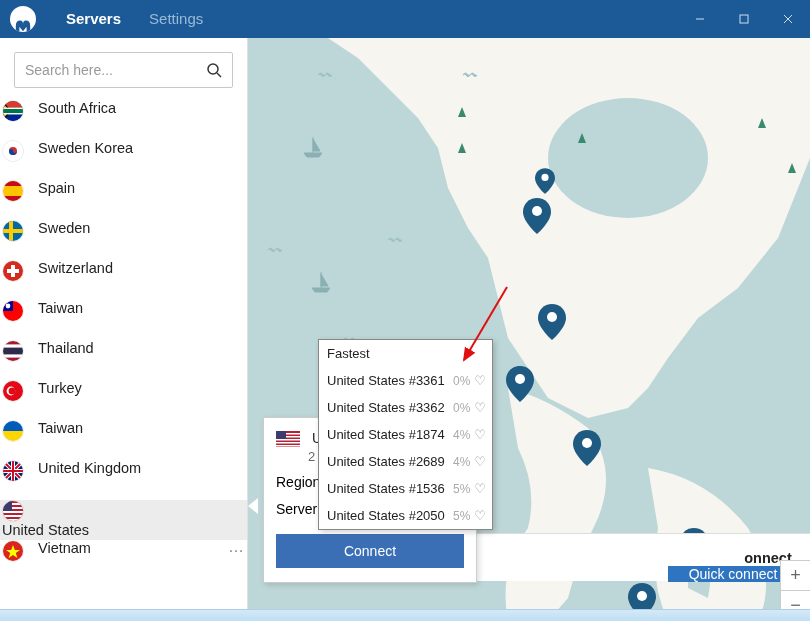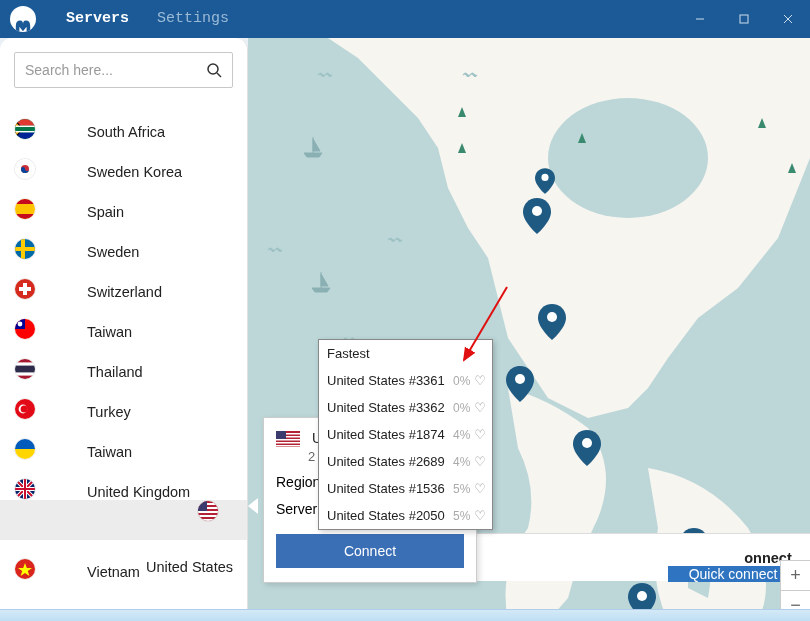--- a/index.html
+++ b/index.html
@@ -1,32 +1,32 @@
 <!DOCTYPE html>
 <html><head>
 <meta charset="utf-8">
 <style>
   * { box-sizing: border-box; margin: 0; padding: 0; font-family: "Segoe UI", Arial, sans-serif; }
   body { width: 810px; height: 621px; background: #eaf0f5; overflow: hidden; }
   .titlebar { height: 38px; background: #1c5a97; display: flex; align-items: center; color: #fff; padding-left: 10px; }
   .logo { width: 26px; height: 26px; border-radius: 50%; background: #fff; display: flex; align-items: flex-end; justify-content: center; margin-right: 16px; overflow: hidden; }
   .logo svg { width: 18px; height: 14px; }
-  .tab { font-size: 15px; padding: 0 14px; height: 38px; line-height: 38px; cursor: pointer; font-family: Liberation Mono, monospace; }
+  .tab { font-size: 15px; padding: 0 14px; height: 38px; line-height: 38px; cursor: pointer; }
   .tab.active { font-weight: 600; }
   .tab.inactive { color: #9bbad6; }
   .titlebar-spacer { flex: 1; }
   .win-btn { width: 44px; height: 38px; display: flex; align-items: center; justify-content: center; color: #cdddeb; cursor: pointer; }
   .main { display: flex; height: 583px; }
-  .sidebar { width: 248px; background: #fff; border-right: 1px solid #e0e0e0; display: flex; flex-direction: column; padding-top: 14px; border-radius: 12px; }
+  .sidebar { width: 248px; background: #fff; border-right: 1px solid #e0e0e0; display: flex; flex-direction: column; padding-top: 14px; }
   .search-wrap { padding: 0 14px 12px 14px; }
   .search { display: flex; align-items: center; border: 1px solid #c8c8c8; border-radius: 2px; height: 36px; padding: 0 10px; }
   .search input { border: none; flex: 1; font-size: 14px; outline: none; color: #333; }
   .search input::placeholder { color: #999; }
   .country-list { flex: 1; overflow: hidden; }
-  .country { display: flex; align-items: flex-end; height: 40px; padding: 0 14px; font-size: 14.5px; color: #222; cursor: pointer; position: relative; gap: 37px; }
+  .country { display: flex; align-items: flex-start; height: 40px; padding: 0 2px; font-size: 14.5px; color: #222; cursor: pointer; position: relative; }
   .country.active { background: #ececec; flex-direction: column; }
   .flag { width: 22px; height: 22px; border-radius: 50%; margin-right: 14px; flex-shrink: 0; border: 1px solid rgba(0,0,0,0.08); }
   .dots { margin-left: auto; color: #888; font-size: 16px; letter-spacing: 1px; }
   .map-area { flex: 1; position: relative; background: #bdd7d9; overflow: hidden; }
   .pin { position: absolute; width: 28px; height: 36px; }
   .pin svg { width: 100%; height: 100%; }
   .tree { position: absolute; width: 0; height: 0; border-left: 4px solid transparent; border-right: 4px solid transparent; border-bottom: 10px solid #3a8a6f; }
   .wave { position: absolute; color: #9ec2c4; font-size: 14px; }
   .card { position: absolute; left: 263px; top: 417px; width: 214px; background: #fff; border: 1px solid #ccc; box-shadow: 2px 2px 6px rgba(0,0,0,0.15); padding: 12px 12px 14px 12px; }
   .card .flag-sm { width: 24px; height: 16px; display: inline-block; vertical-align: middle; margin-right: 8px; }

